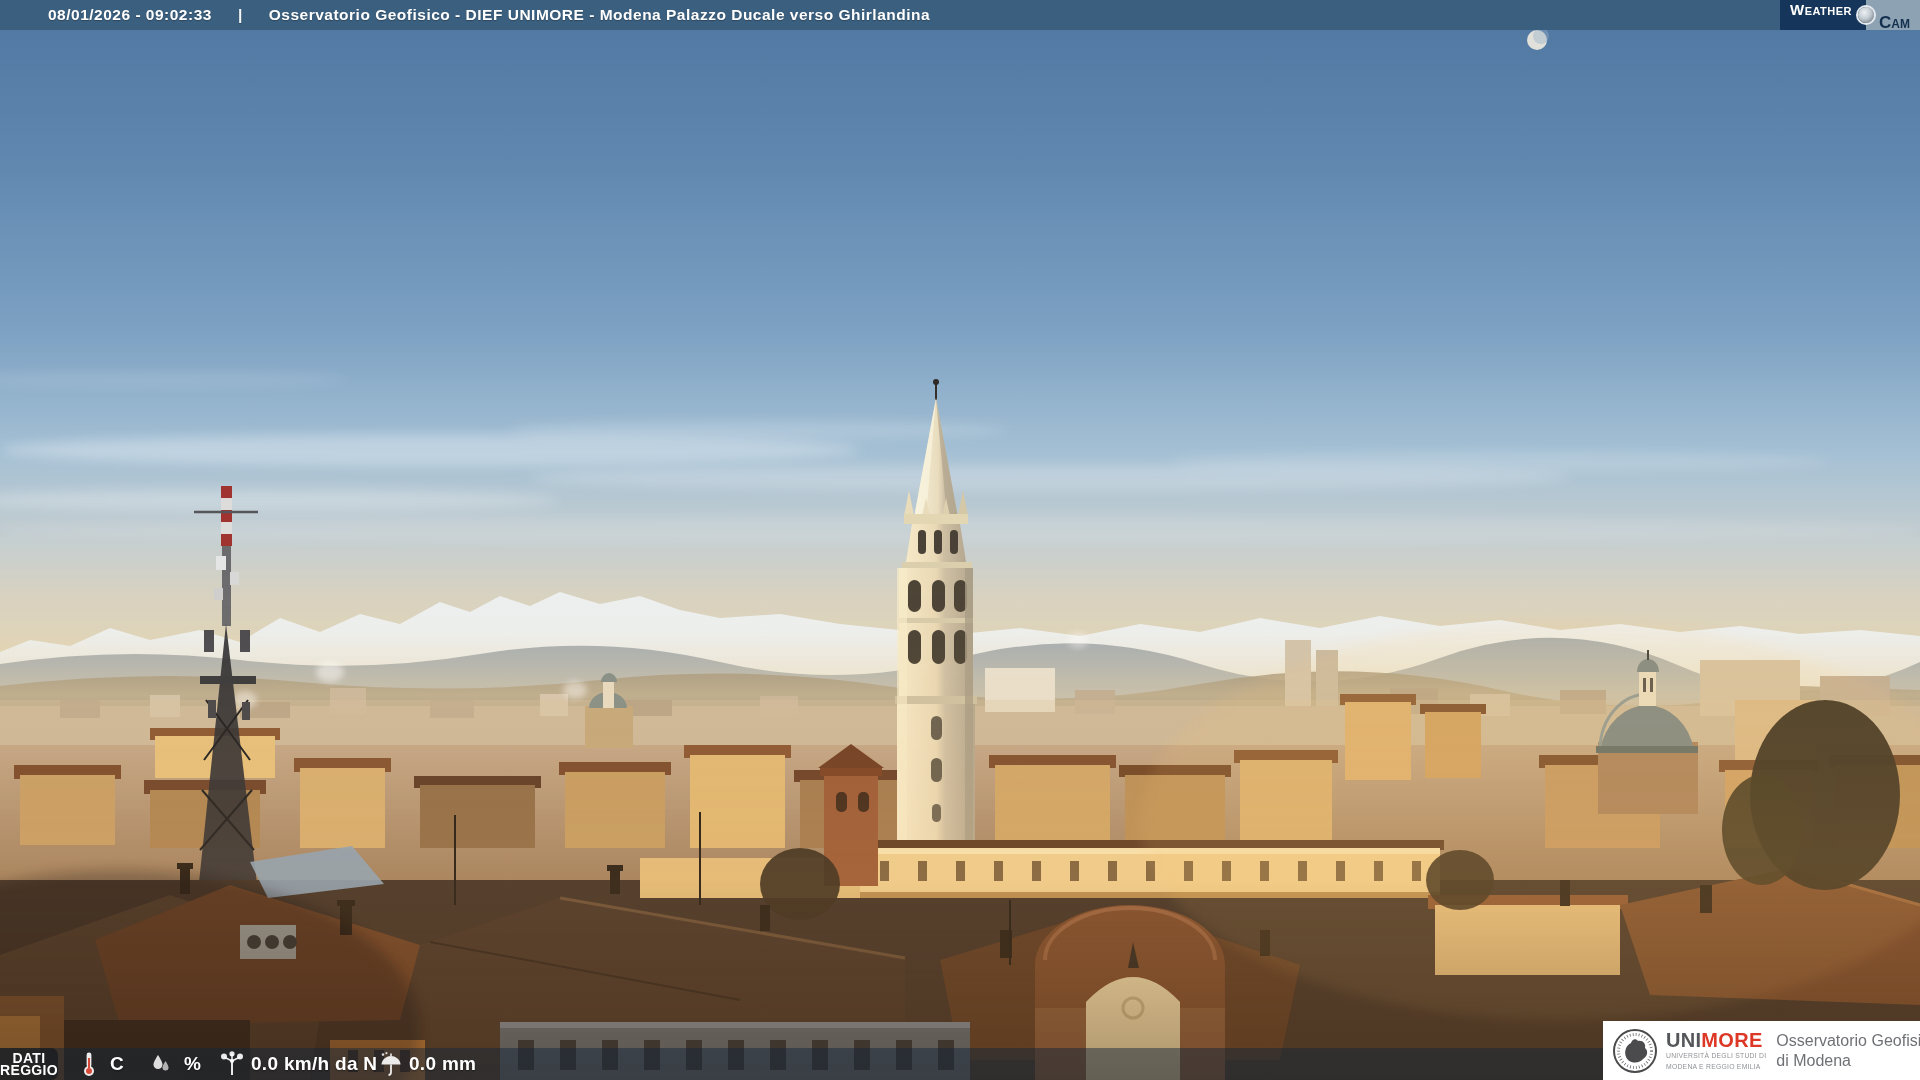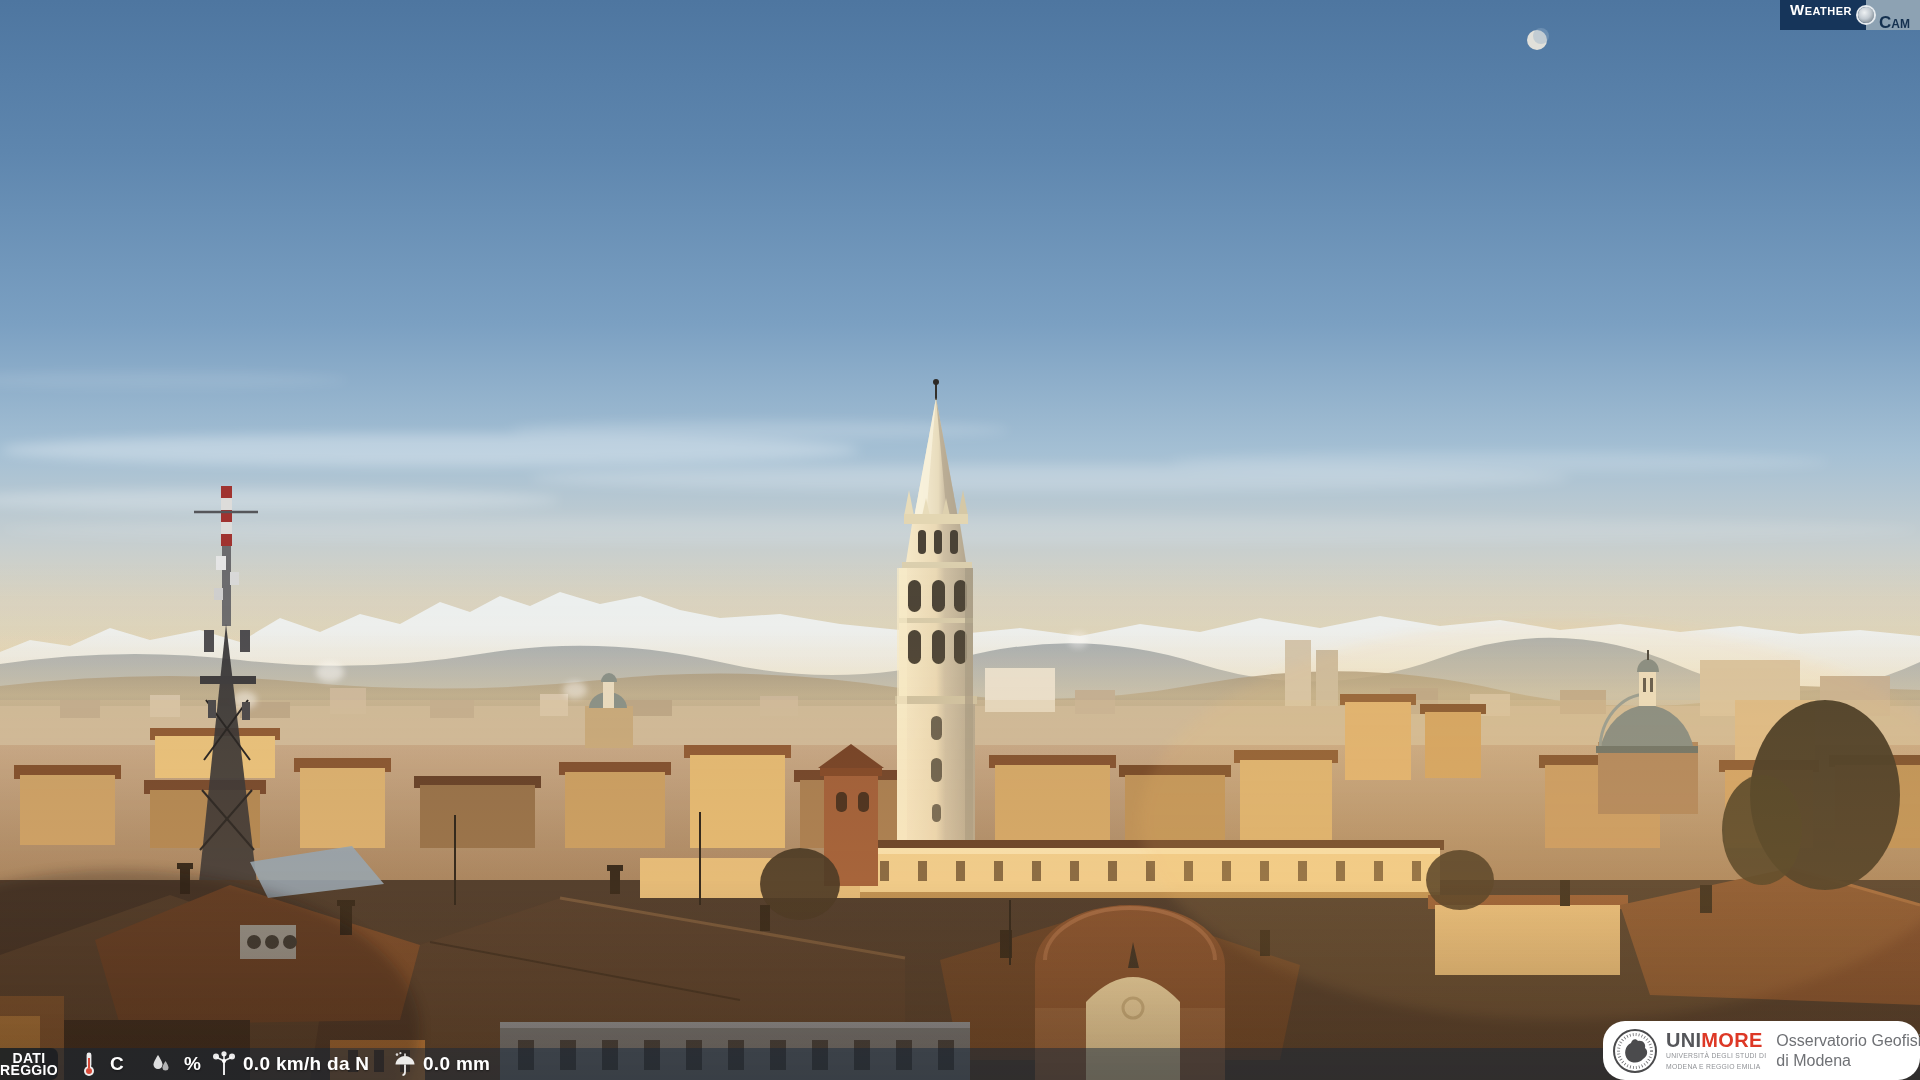--- a/index.html
+++ b/index.html
@@ -28,26 +28,26 @@
 
   
   .meteobar{position:absolute;left:0;top:1048px;right:0;height:32px;
             background:rgba(18,38,58,.48);z-index:4;color:#fff;font-weight:bold;}
   .badge{position:absolute;left:0;top:0;width:58px;height:32px;
          background:rgba(8,18,28,.55);border-radius:0 7px 7px 0;
          display:flex;flex-direction:column;align-items:center;justify-content:center;
          font-size:14px;line-height:12px;letter-spacing:.3px;}
   .m-item{position:absolute;top:0;height:32px;display:flex;align-items:center;gap:7px;
           font-size:19px;letter-spacing:.3px;text-shadow:0 1px 2px rgba(0,0,0,.45);}
-  .m-temp{left:82px;} .m-hum{left:152px;} .m-wind{left:212px;} .m-rain{left:394px;}
+  .m-temp{left:82px;} .m-hum{left:152px;} .m-wind{left:220px;} .m-rain{left:380px;}
   .m-item svg{display:block;}
 
   
   .uni-box{position:absolute;right:0;bottom:0;width:317px;height:59px;background:#fff;
-           z-index:7;display:flex;align-items:center;cursor:pointer;border-radius:22px;}
+           z-index:7;display:flex;align-items:center;cursor:pointer;}
   .seal{margin-left:9px;flex:0 0 auto;}
   .uni-text{margin-left:8px;flex:0 0 auto;}
   .uni-word{font-size:20px;font-weight:bold;letter-spacing:.3px;line-height:20px;white-space:nowrap;}
   .uni-word .uni{color:#55565a;} .uni-word .more{color:#dd3826;}
   .tagline{font-size:6.8px;color:#909296;letter-spacing:.25px;line-height:8.5px;margin-top:2px;white-space:nowrap;}
   .org{margin-left:10px;font-size:16px;color:#6f7175;line-height:20px;white-space:nowrap;}
 </style>
 </head>
 <body>
 
@@ -374,20 +374,25 @@
     </g>
 
     <g>
       <ellipse cx="1560" cy="820" rx="420" ry="200" fill="#ffc870" opacity=".10" filter="url(#f1)"></ellipse>
       <rect x="0" y="560" width="1920" height="520" fill="url(#warm)"></rect>
       <rect x="0" y="880" width="1920" height="200" fill="url(#darkb)"></rect>
       <ellipse cx="120" cy="1030" rx="300" ry="160" fill="#140e08" opacity=".25" filter="url(#f1)"></ellipse>
     </g>
   </svg>
 
+  <div class="topbar">
+    <span>08/01/2026 - 09:02:33</span>
+    <span class="sep">|</span>
+    <span>Osservatorio Geofisico - DIEF UNIMORE - Modena Palazzo Ducale verso Ghirlandina</span>
+  </div>
 
   <div class="wc-logo">
     <span class="wc-left">Weather</span>
     <span class="wc-lens"></span>
     <span class="wc-right">Cam</span>
   </div>
 
   <div class="meteobar">
     <div class="badge">
       <span>DATI</span>

